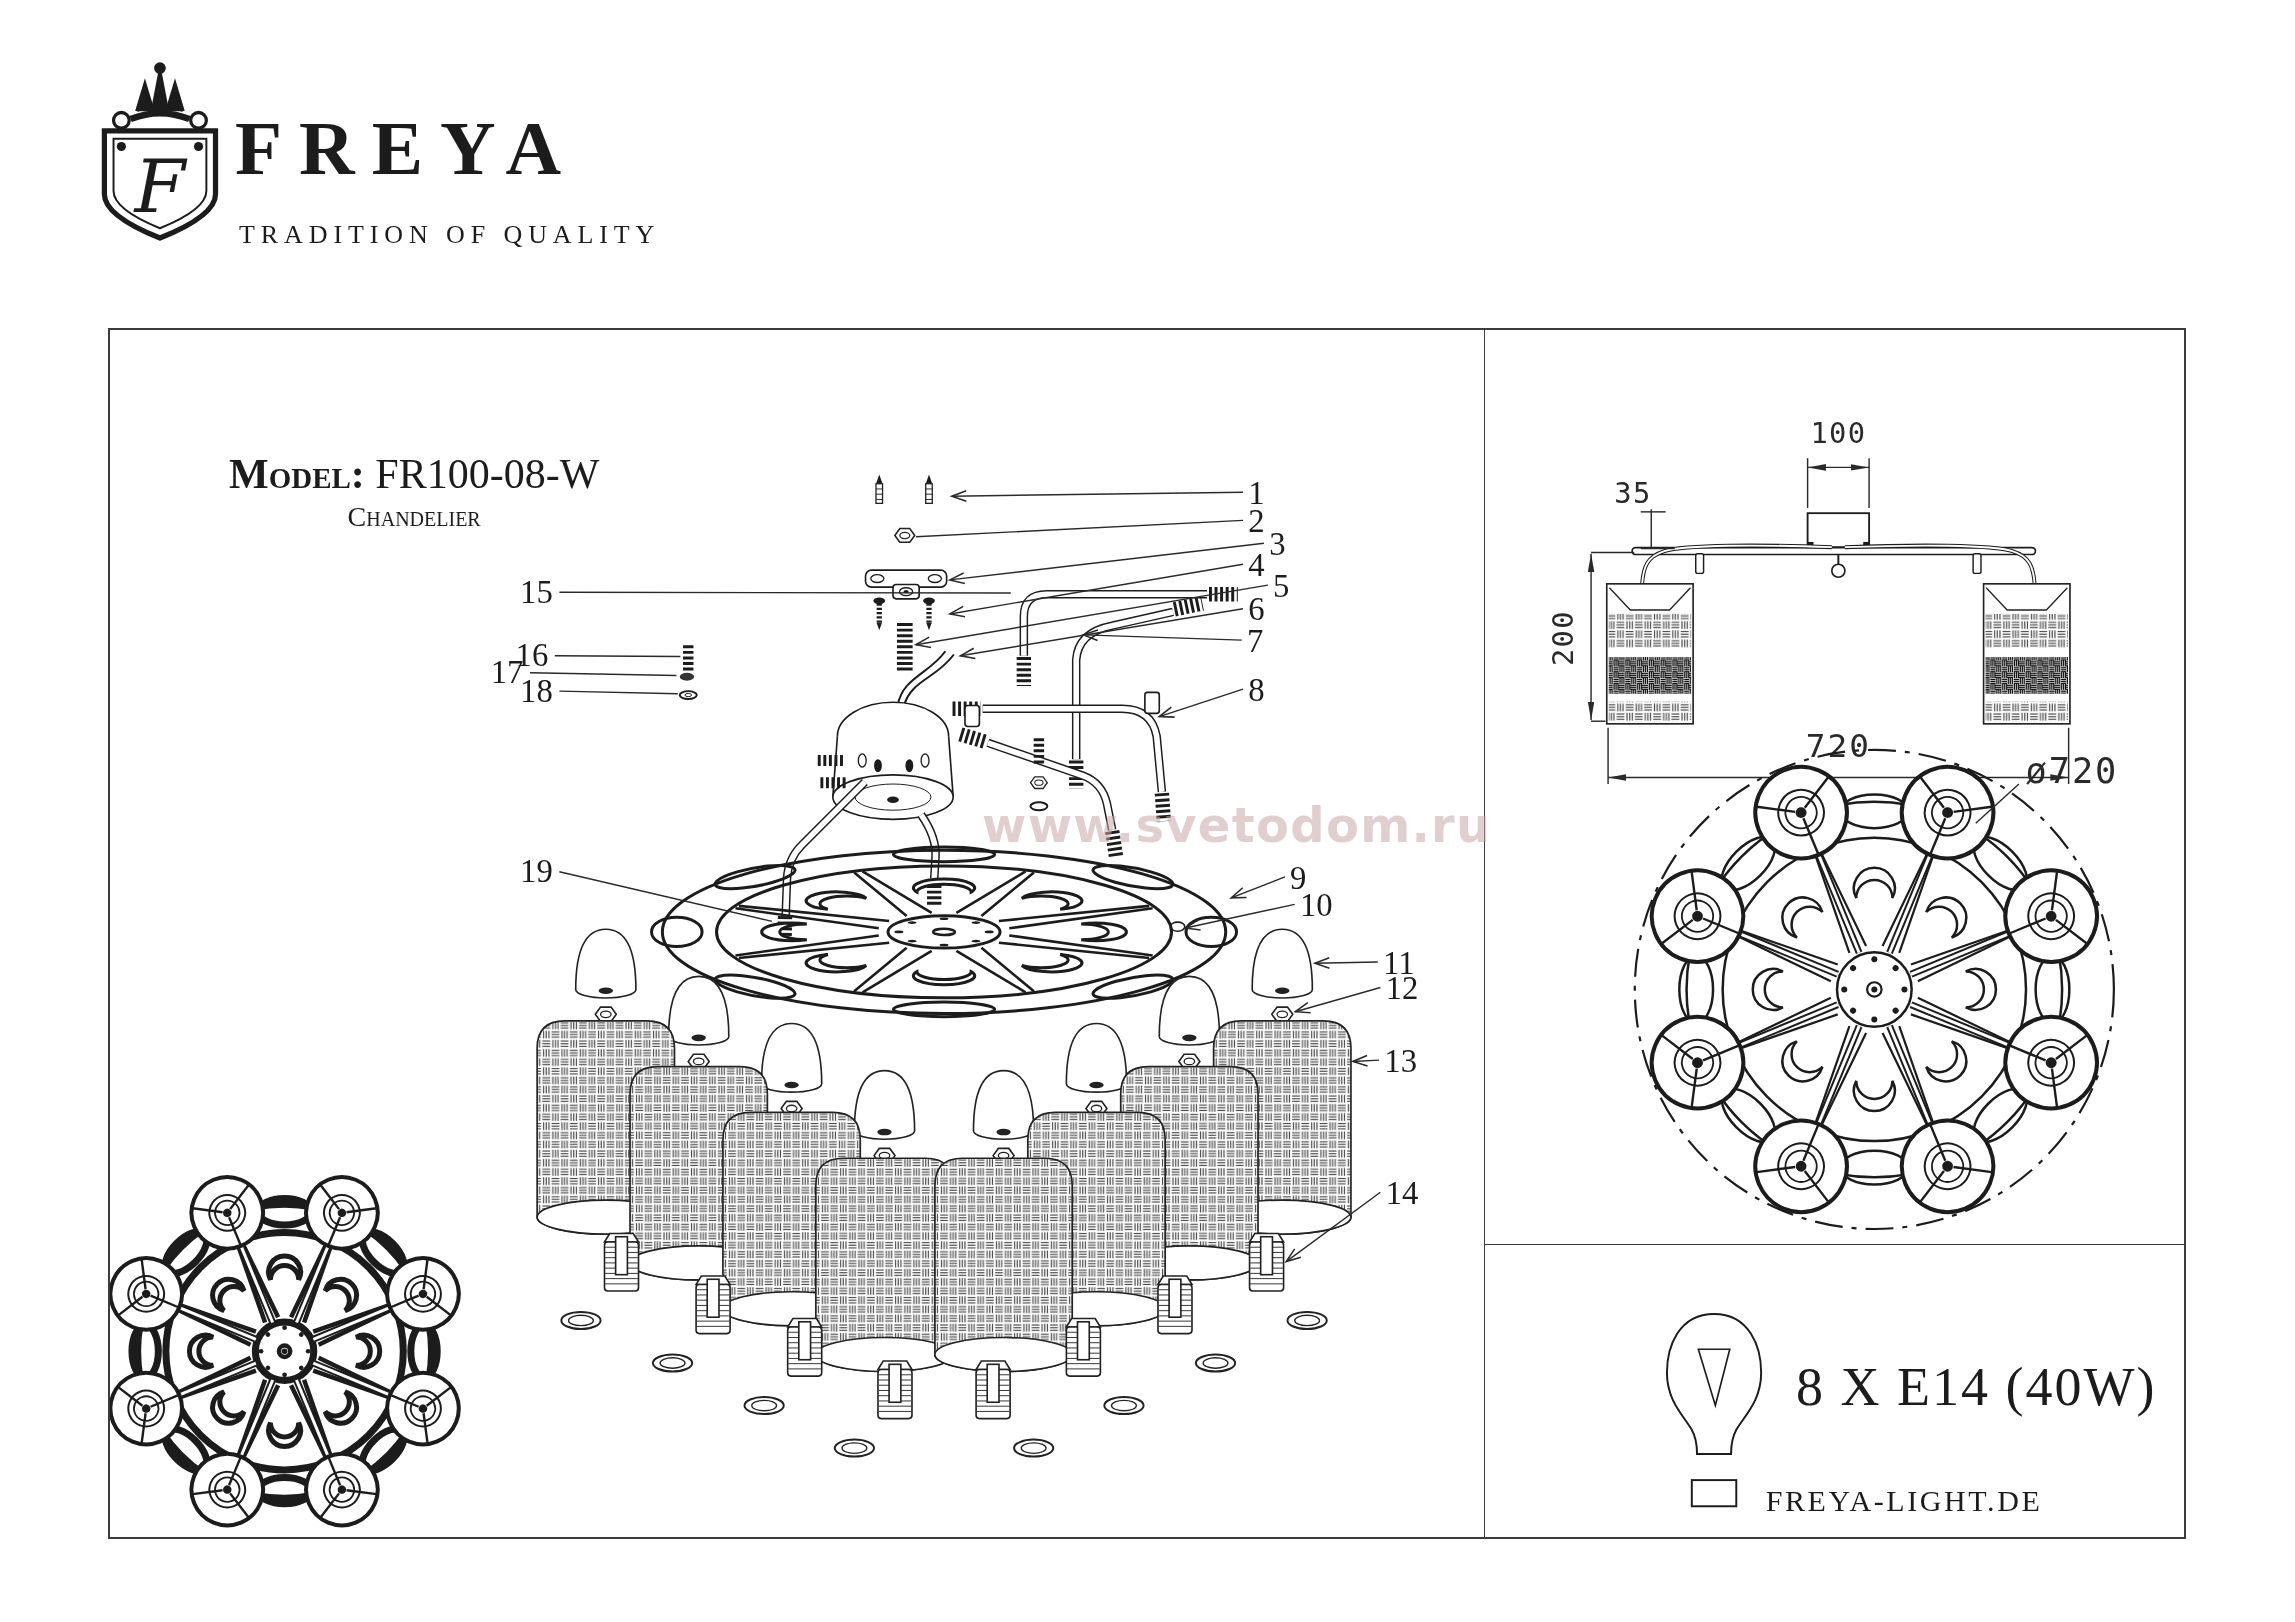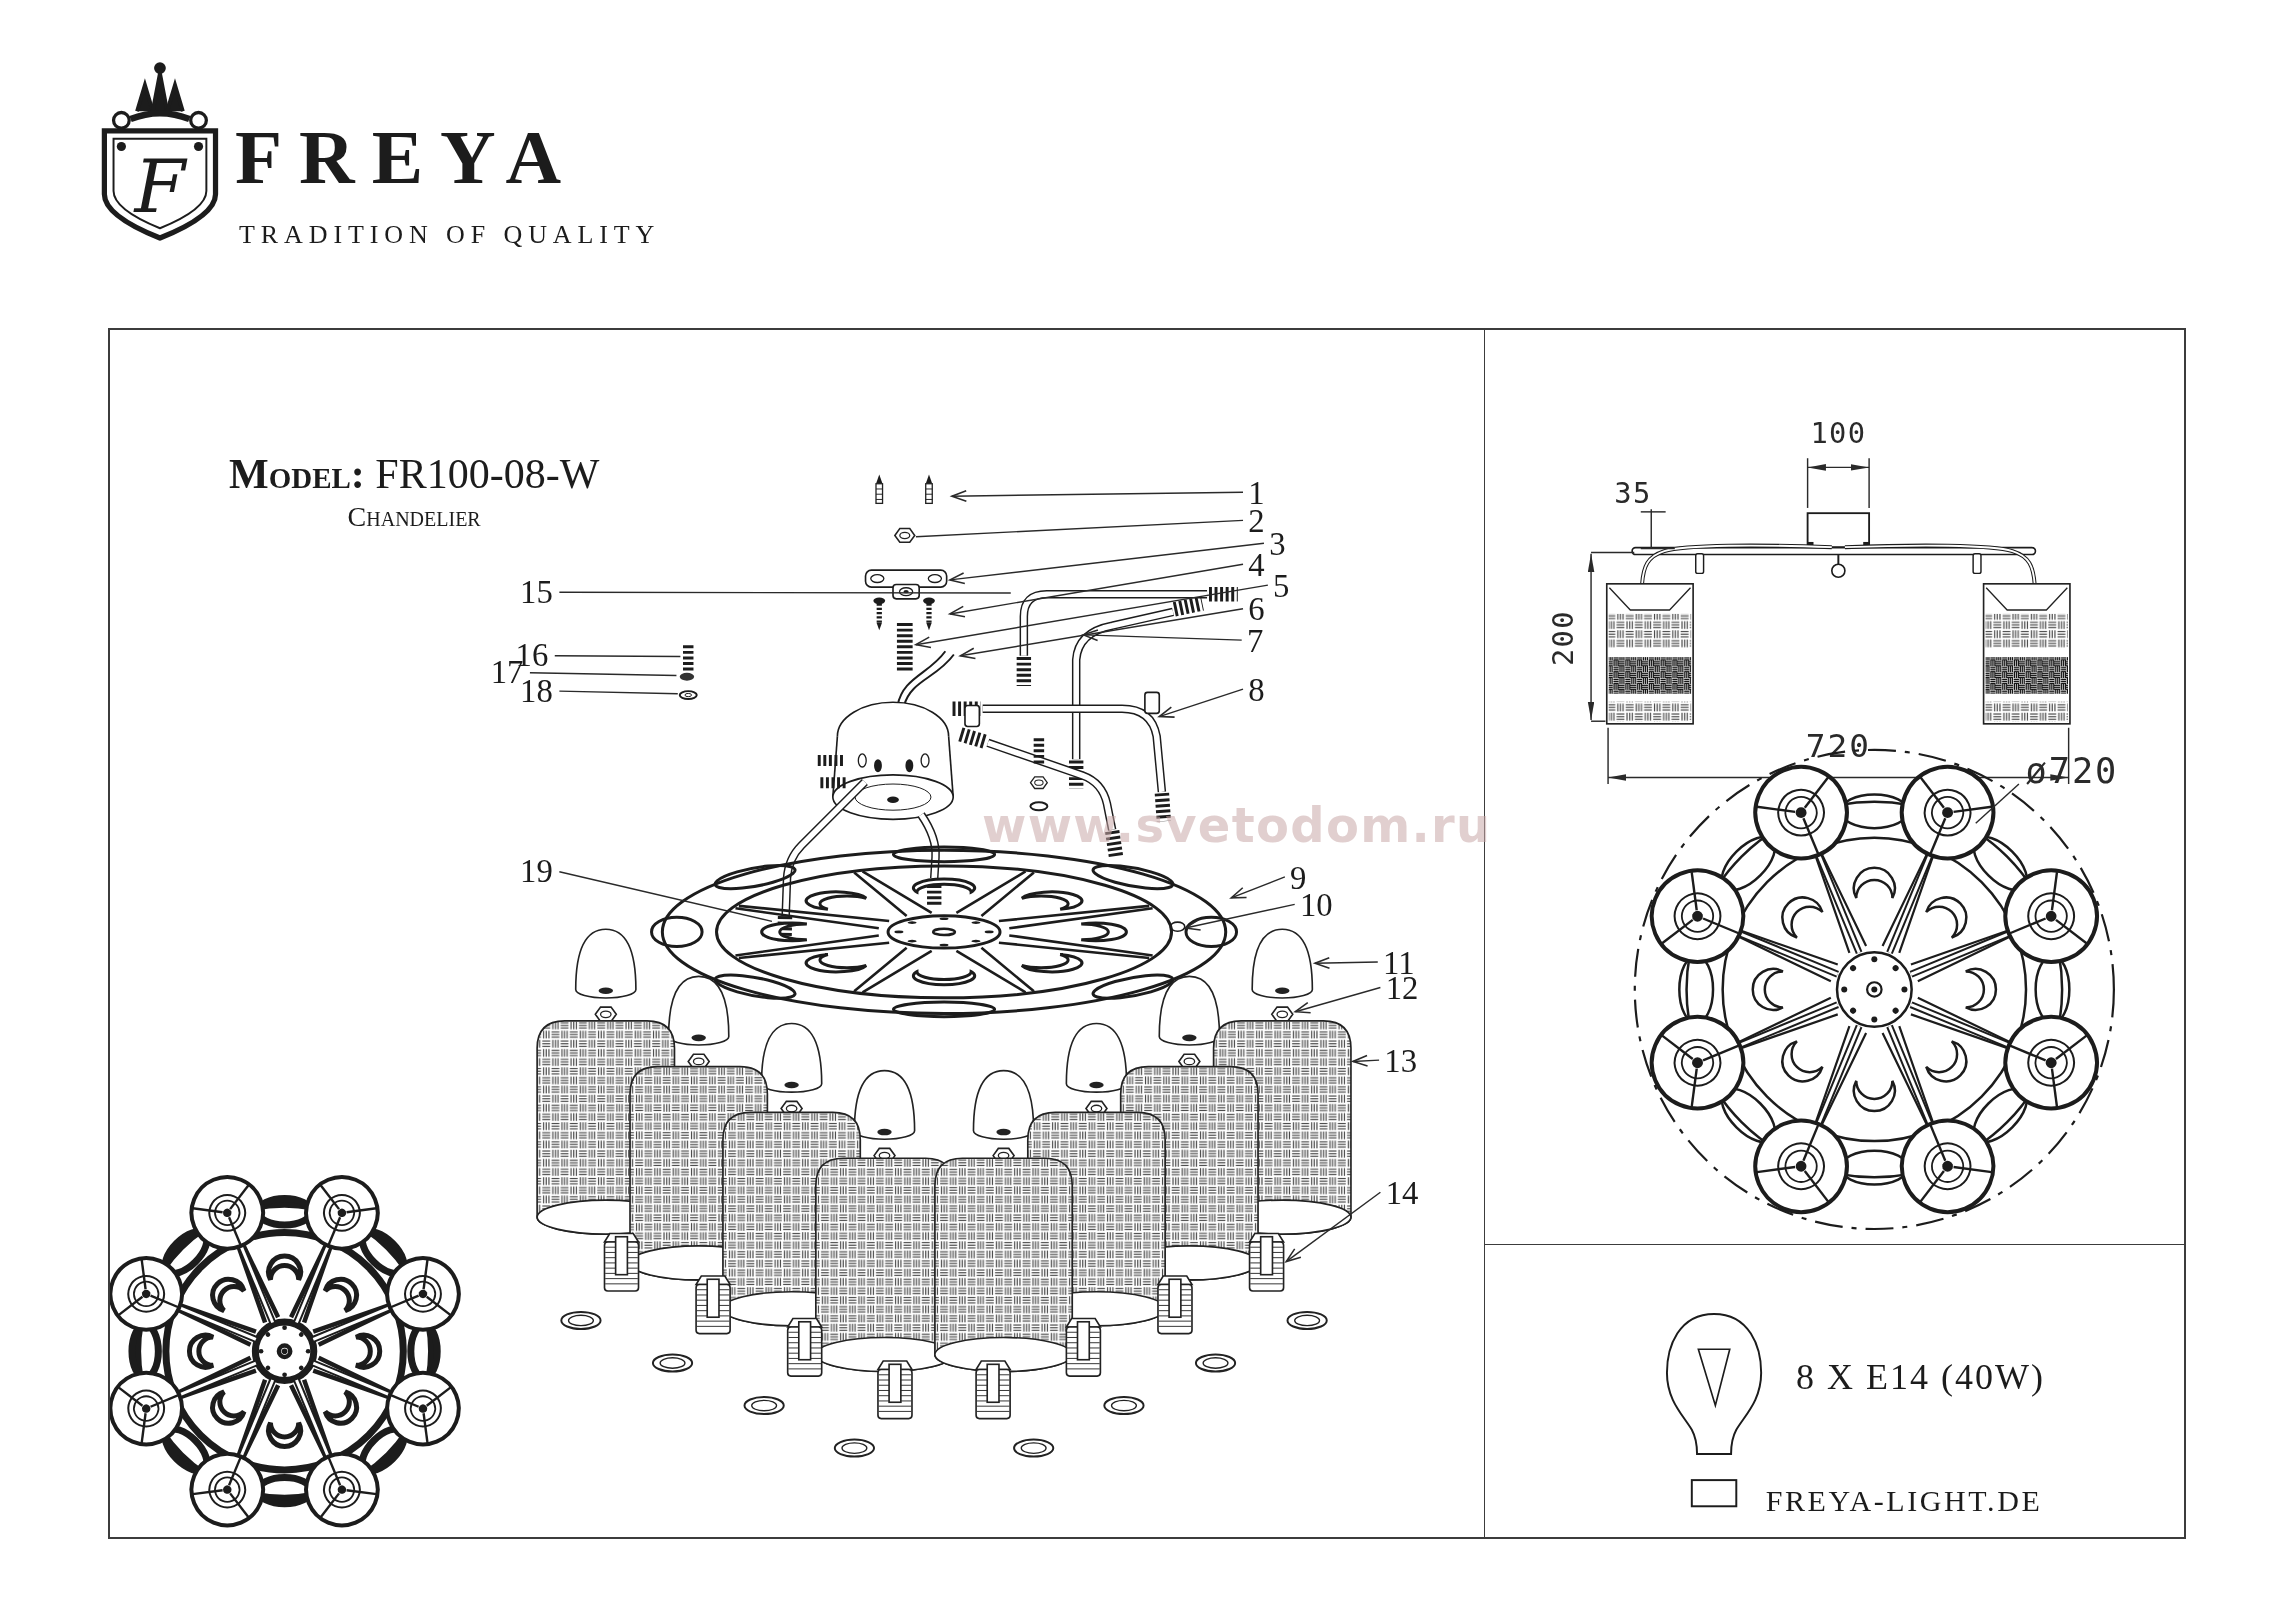--- a/index.html
+++ b/index.html
@@ -1,40 +1,40 @@
 <!DOCTYPE html>
 <html style="font-size:10.5px"><head>
 <meta charset="utf-8">
 <style>
   html,body{margin:0;padding:0;background:#fff;}
   .page{position:relative;width:2295px;height:1623px;background:#fff;overflow:hidden;
         font-family:"Liberation Serif",serif;color:#1c1c1c;}
   
   .logo{position:absolute;left:90px;top:60px;width:523px;height:183px;}
   .logo svg{position:absolute;left:0;top:0;}
-  .brand-name{position:absolute;left:145px;top:53px;font-size:77px;font-weight:bold;
+  .brand-name{position:absolute;left:145px;top:44px;font-size:77px;font-weight:bold;
               letter-spacing:17px;white-space:nowrap;}
   .brand-tag{position:absolute;left:149px;top:133px;font-size:26px;letter-spacing:5.9px;white-space:nowrap;margin-top:27px;}
   .title{position:absolute;left:0;right:0;top:147px;text-align:center;white-space:nowrap;}
   .title .lead{font-size:99px;letter-spacing:5.2px;}
   .title .rest{font-size:76px;letter-spacing:5.2px;}
   
   .main-box{position:absolute;left:108px;top:328px;width:2078px;height:1211px;
             border:2px solid #3c3c3c;box-sizing:border-box;}
   .vdiv{position:absolute;left:1484px;top:328px;height:1211px;width:0;border-left:1.3px solid #3c3c3c;}
   .hdiv{position:absolute;left:1484px;top:1244px;width:702px;height:0;border-top:1.3px solid #3c3c3c;}
   
   .model-block{position:absolute;left:229px;top:450px;line-height:1.18;white-space:nowrap;text-align:center;}
   .model-line{font-size:42px;font-variant:small-caps;}
   .model-line b{font-weight:bold;}
   .type-line{font-size:28px;font-variant:small-caps;font-family:Liberation Serif, serif;}
   .watermark{position:absolute;left:982px;top:797px;font-family:"DejaVu Sans",sans-serif;
              font-weight:bold;font-size:48px;color:rgba(201,168,168,0.55);letter-spacing:1.3px;}
   
-  .spec-text{position:absolute;left:1796px;top:1356px;font-size:36px;letter-spacing:2px;white-space:nowrap;}
+  .spec-text{position:absolute;left:1796px;top:1356px;font-size:54px;letter-spacing:2px;white-space:nowrap;}
   .site-text{position:absolute;left:1484px;top:1484px;width:840px;text-align:center;
              font-size:30px;letter-spacing:2.6px;}
   
   svg.art{position:absolute;left:0;top:0;}
   .ln{stroke:#1c1c1c;fill:none;}
   .fw{fill:#fff;stroke:#1c1c1c;}
   .fd{fill:#1c1c1c;stroke:none;}
   .w{stroke:#fff;fill:none;}
   .thr{stroke:#1c1c1c;stroke-dasharray:4.5 4;fill:none;}
   .ldr{stroke:#2a2a2a;stroke-width:2.2;fill:none;}

